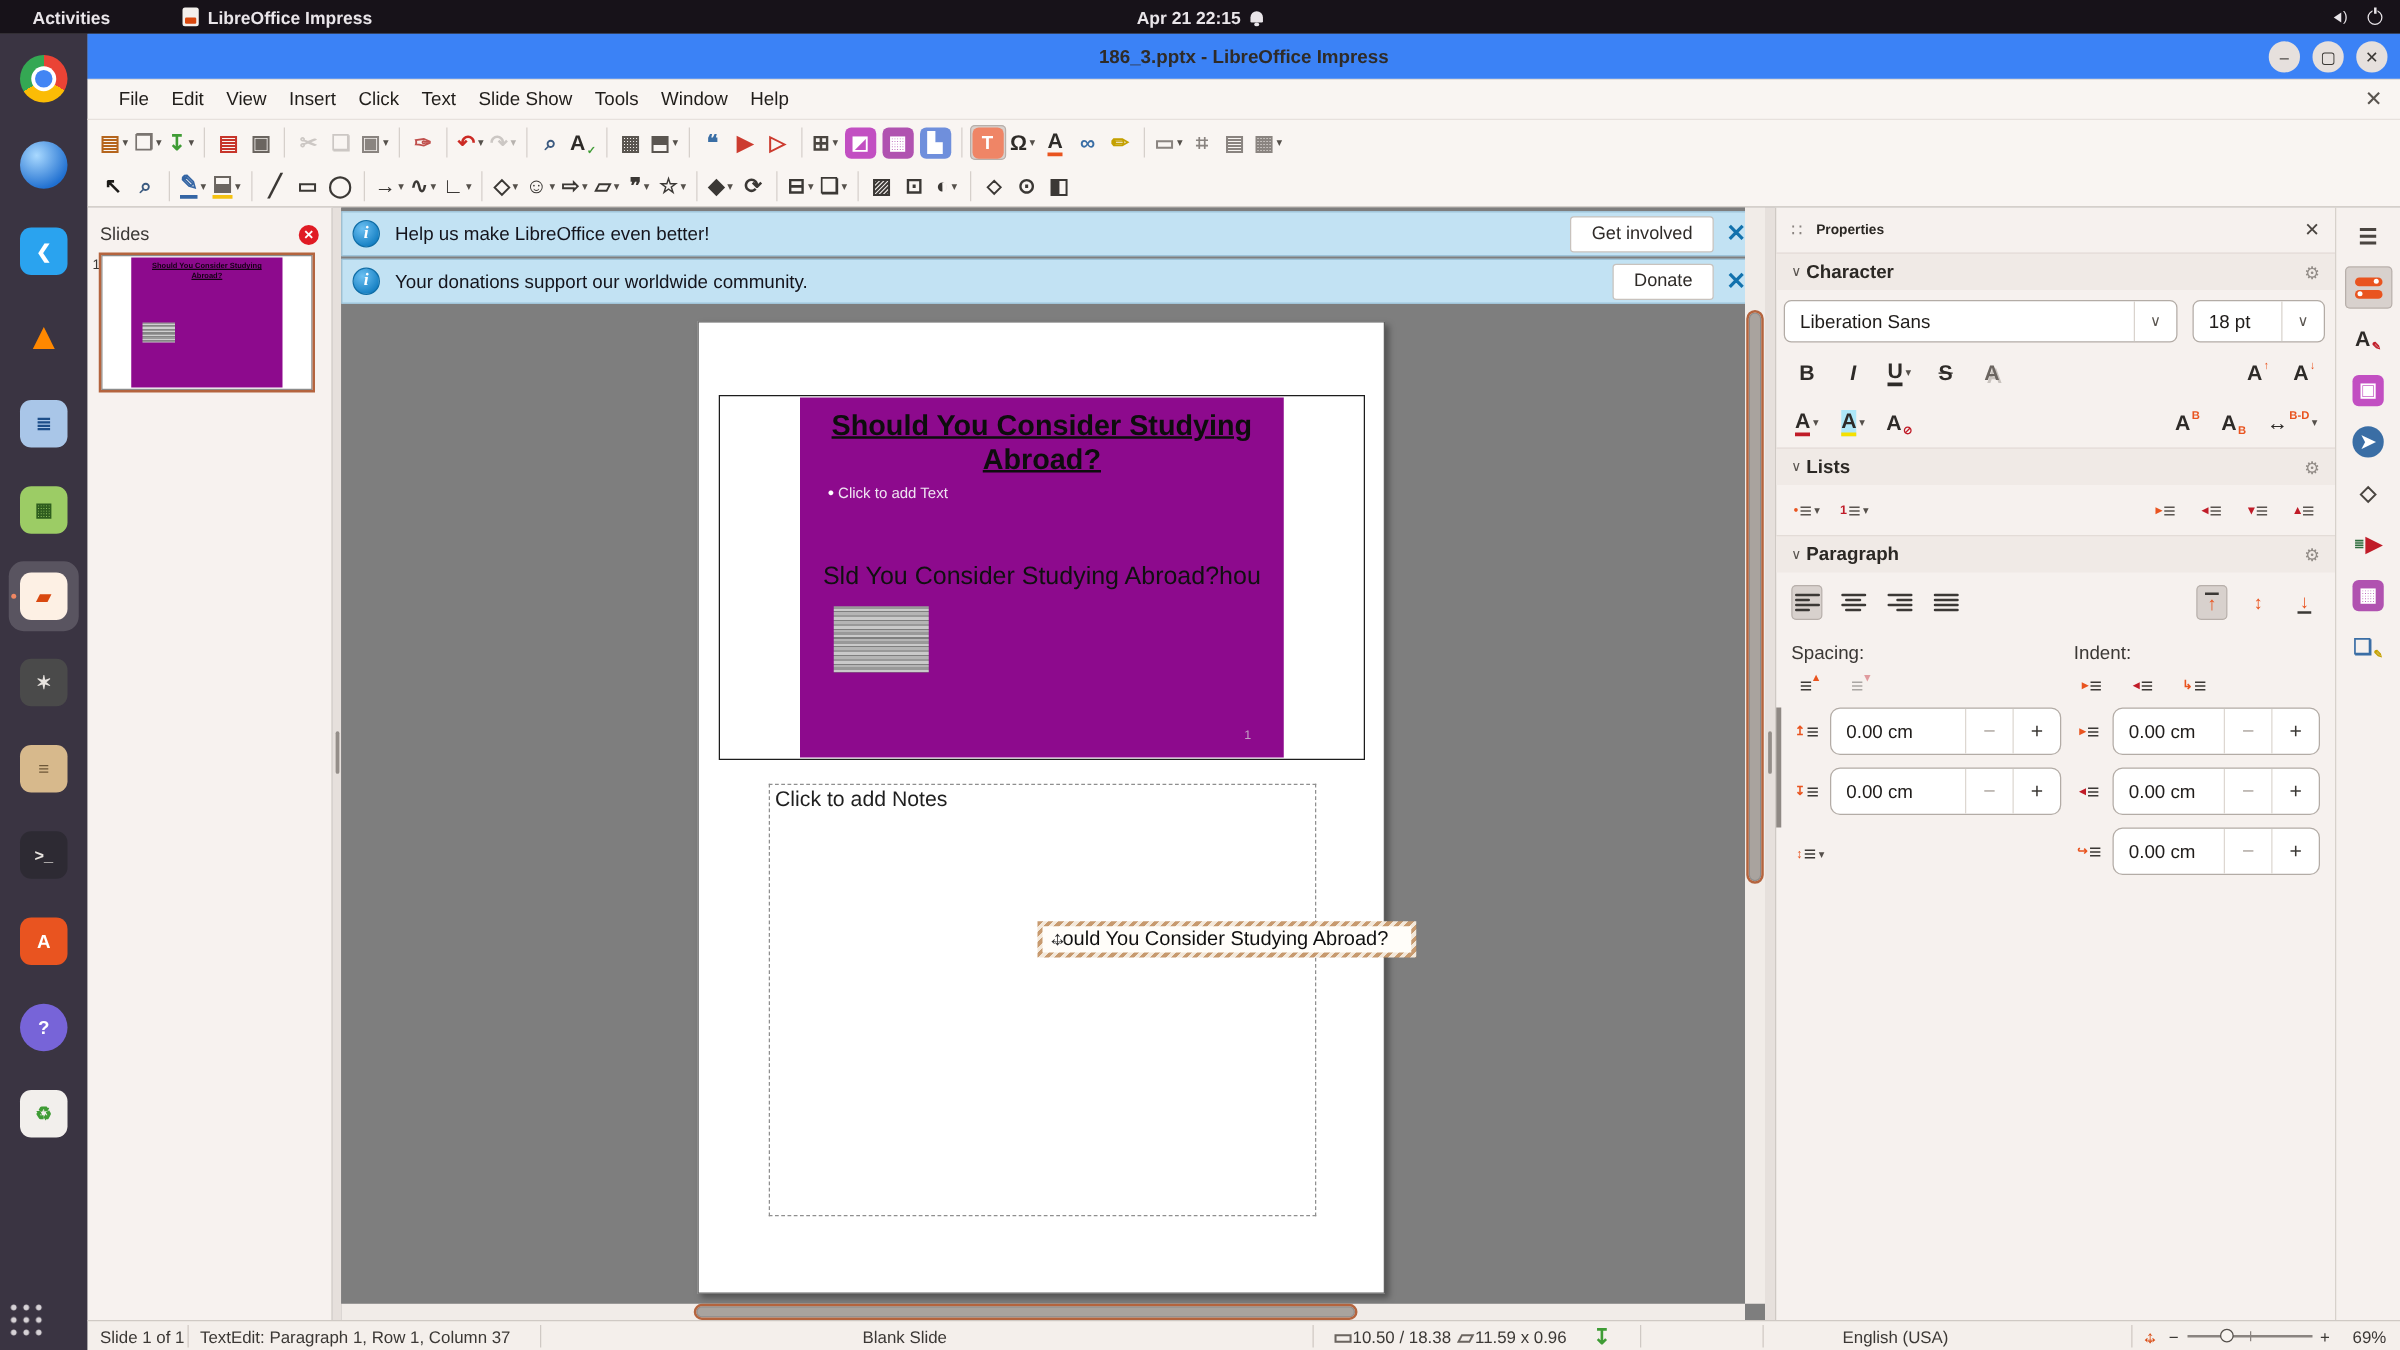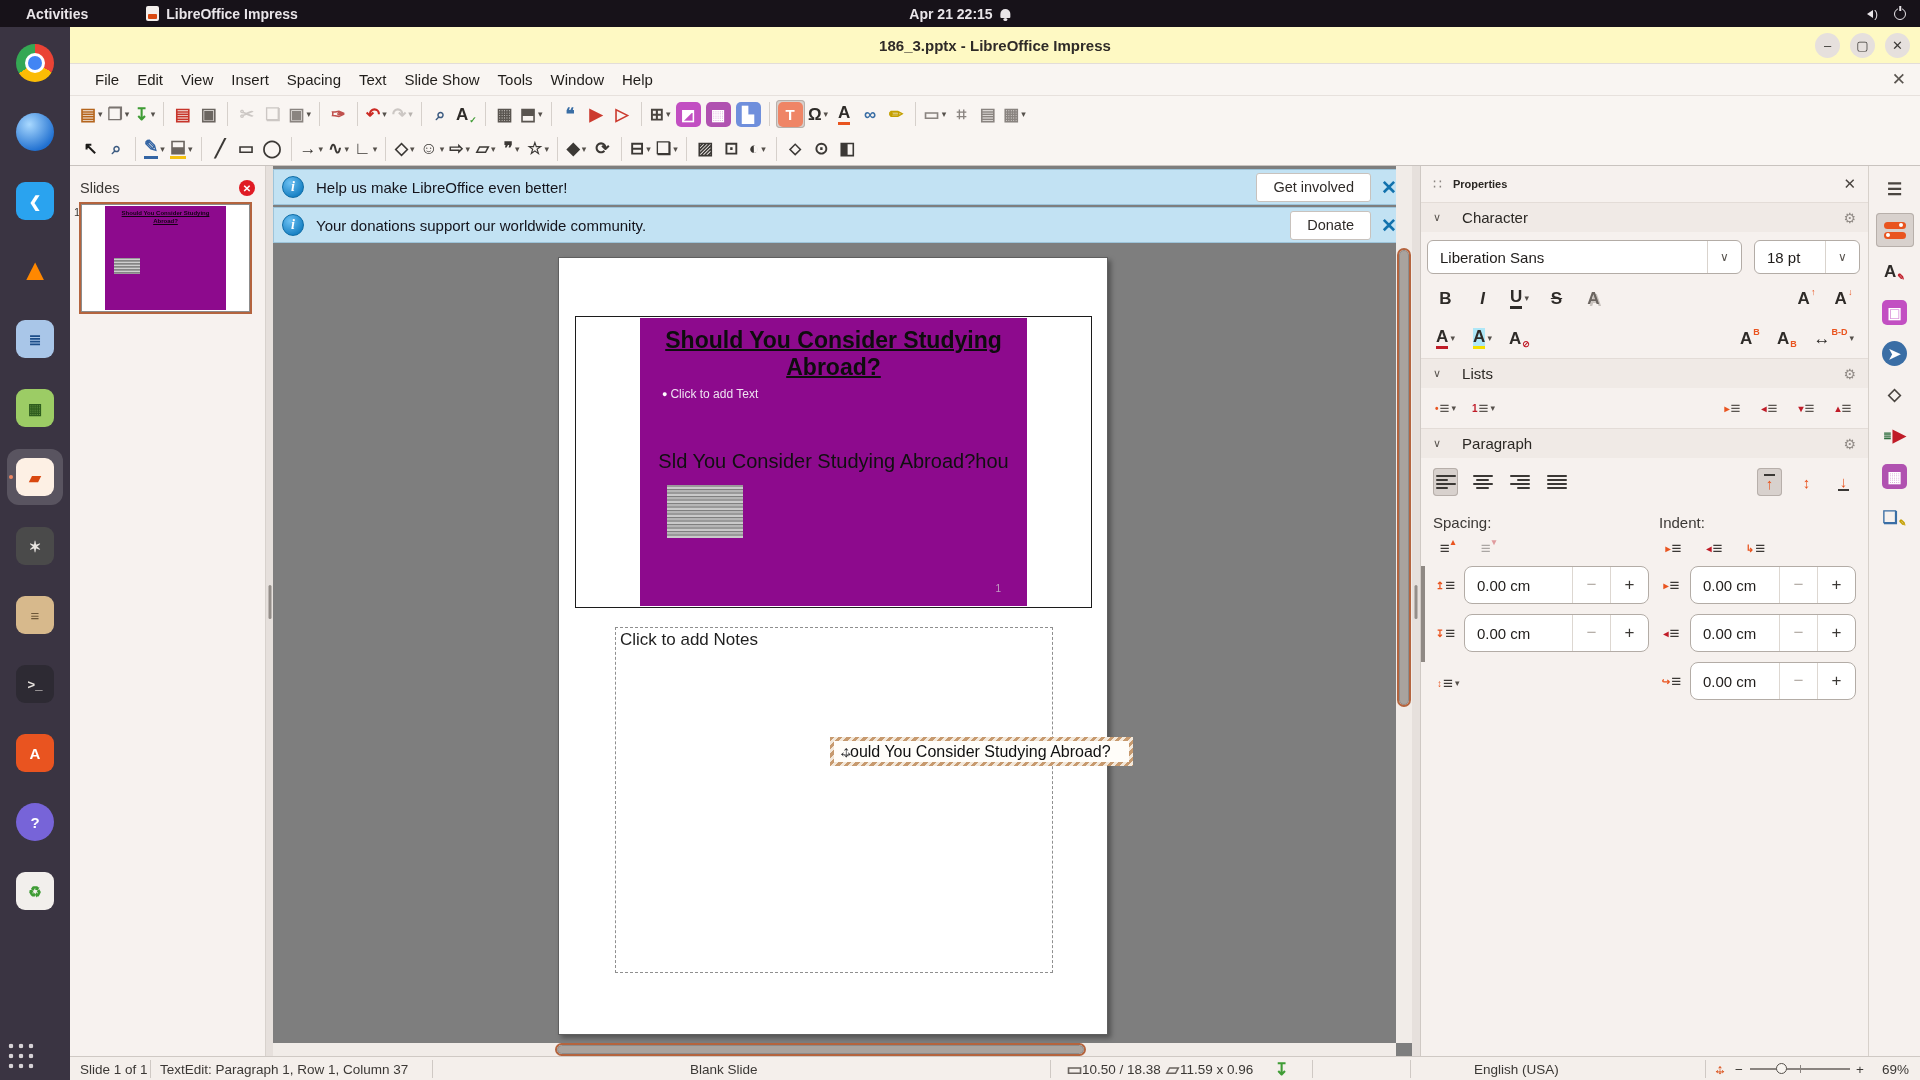--- a/index.html
+++ b/index.html
@@ -37,21 +37,21 @@
     width:4px;height:4px;border-radius:50%;background:#f08763;}
   .chrome-art{width:38px;height:38px;border-radius:50%;position:relative;
     background:conic-gradient(#ea4335 0 33%,#fbbc05 33% 66%,#34a853 66% 100%);}
   .chrome-art::before{content:'';position:absolute;inset:9px;border-radius:50%;background:#fff;}
   .chrome-art::after{content:'';position:absolute;inset:12px;border-radius:50%;background:#4285f4;}
   .bluedot-art{width:38px;height:38px;border-radius:50%;background:radial-gradient(circle at 35% 30%,#a9d9ff,#1f6fd0 75%);}
   .dock-grid{position:absolute;bottom:10px;left:50%;transform:translateX(-50%);width:28px;height:28px;
     background-image:radial-gradient(#d6d2d6 2px,transparent 2.6px);background-size:10px 10px;background-position:center;}
 
   
-  .titlebar{position:absolute;left:70px;top:27px;right:0;height:37px;background:#fef9c3;display:flex;align-items:center;justify-content:center;border-bottom:1px solid #e3ddd9;}
+  .titlebar{position:absolute;left:70px;top:27px;right:0;height:37px;background:#3b82f6;display:flex;align-items:center;justify-content:center;border-bottom:1px solid #e3ddd9;}
   .titlebar .title{font-size:15px;color:#2f2b28;font-weight:600;}
   .winbtns{position:absolute;right:10px;top:6px;display:flex;gap:10px;}
   .winbtn{width:25px;height:25px;border-radius:50%;background:#e6e0dd;color:#3b3835;display:flex;align-items:center;justify-content:center;font-size:13px;}
   .menubar{position:absolute;left:70px;top:64px;right:0;height:32px;background:#f9f5f2;display:flex;align-items:center;padding-left:16px;border-bottom:1px solid #e7e1dd;}
   .menu-item{padding:0 9px;font-size:15px;color:#201d1a;}
   .menubar .doc-close{position:absolute;right:14px;font-size:17px;color:#5a5550;}
 
   
   .toolbar{position:absolute;left:70px;right:0;background:#f9f5f2;display:flex;align-items:center;padding-left:8px;gap:1px;}
   .toolbar1{top:96px;height:36px;}
@@ -141,21 +141,21 @@
   .vscroll .thumb{position:absolute;left:3px;top:84px;width:10px;height:455px;background:#a9a39e;border-radius:5px;}
 
   
   .props{position:absolute;left:1420px;top:166px;width:448px;bottom:24px;background:#f6f1ee;border-left:1px solid #cfc9c4;}
   .p-head{height:36px;display:flex;align-items:center;padding:0 12px;}
   .p-grip{font-size:14px;color:#8a8480;letter-spacing:1px;}
   .p-title{font-size:11px;font-weight:700;color:#2b2824;margin-left:10px;}
   .p-close{margin-left:auto;font-size:15px;color:#4a4540;}
   .p-sec{height:30px;display:flex;align-items:center;background:#f0eae6;border-top:1px solid #e3dcd7;padding:0 12px;}
   .p-chev{font-size:11px;color:#5a5550;}
-  .p-sec-label{font-size:15px;font-weight:400;color:#2b2824;margin-left:21px;}
+  .p-sec-label{font-size:15px;font-weight:700;color:#2b2824;margin-left:4px;}
   .p-gear{margin-left:auto;font-size:14px;color:#928c87;}
   .p-row{display:flex;align-items:center;padding:6px 12px;gap:12px;}
   .spacer{flex:1;}
   .combo{display:flex;align-items:center;height:34px;border:1px solid #b3aca6;border-radius:6px;background:#fff;overflow:hidden;}
   .combo .cval{padding-left:12px;font-size:15px;color:#1f1c1a;flex:1;}
   .combo .cdd{width:34px;align-self:stretch;border-left:1px solid #d9d3cd;display:flex;align-items:center;justify-content:center;font-size:12px;color:#5a5550;}
   .font-combo{flex:1;}
   .size-combo{width:106px;flex:none;}
   .para-grid{display:grid;grid-template-columns:216px 1fr;column-gap:10px;padding:0 12px;}
   .lab{font-size:15px;color:#3b3835;padding:8px 0 0 0;}
@@ -285,21 +285,21 @@
       <span class="winbtn">✕</span>
     </span>
   </div>
 
   <div class="menubar">
     <span style="display:flex;">
         <span class="menu-item">File</span>
         <span class="menu-item">Edit</span>
         <span class="menu-item">View</span>
         <span class="menu-item">Insert</span>
-        <span class="menu-item">Spacing</span>
+        <span class="menu-item">Click</span>
         <span class="menu-item">Text</span>
         <span class="menu-item">Slide Show</span>
         <span class="menu-item">Tools</span>
         <span class="menu-item">Window</span>
         <span class="menu-item">Help</span>
       </span>
     <span class="doc-close">✕</span>
   </div>
 
   <div class="toolbar toolbar1">

